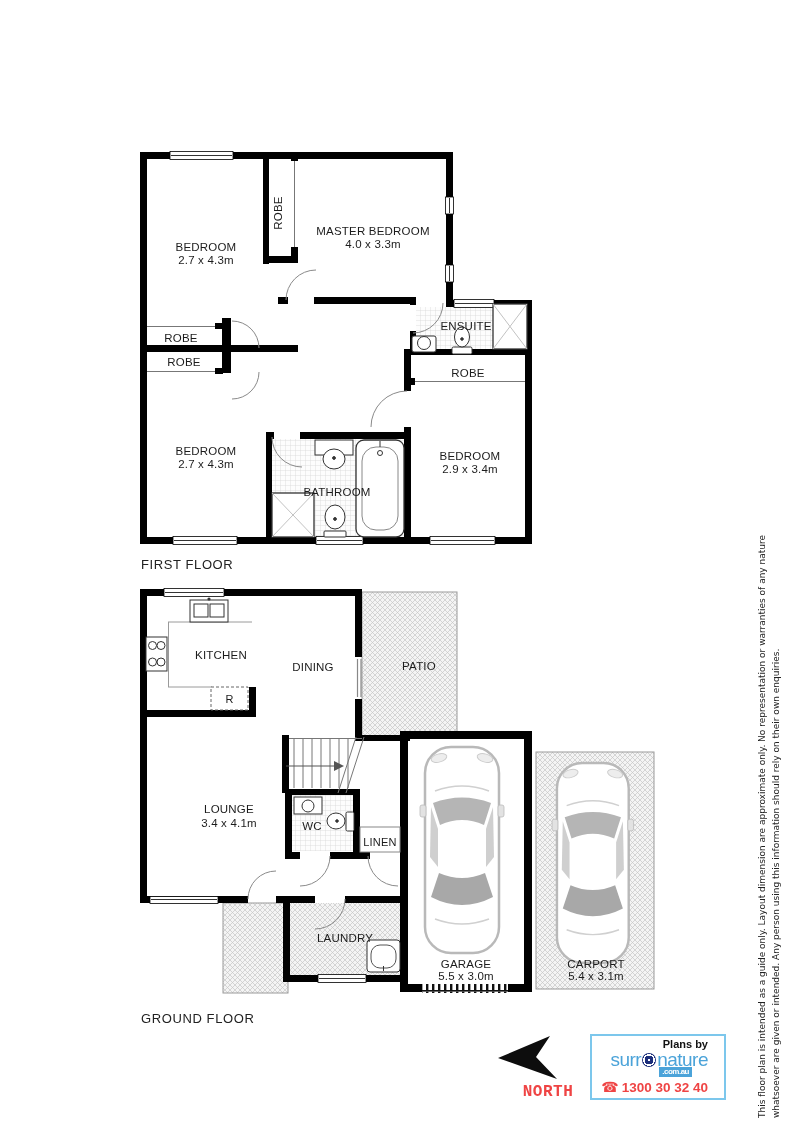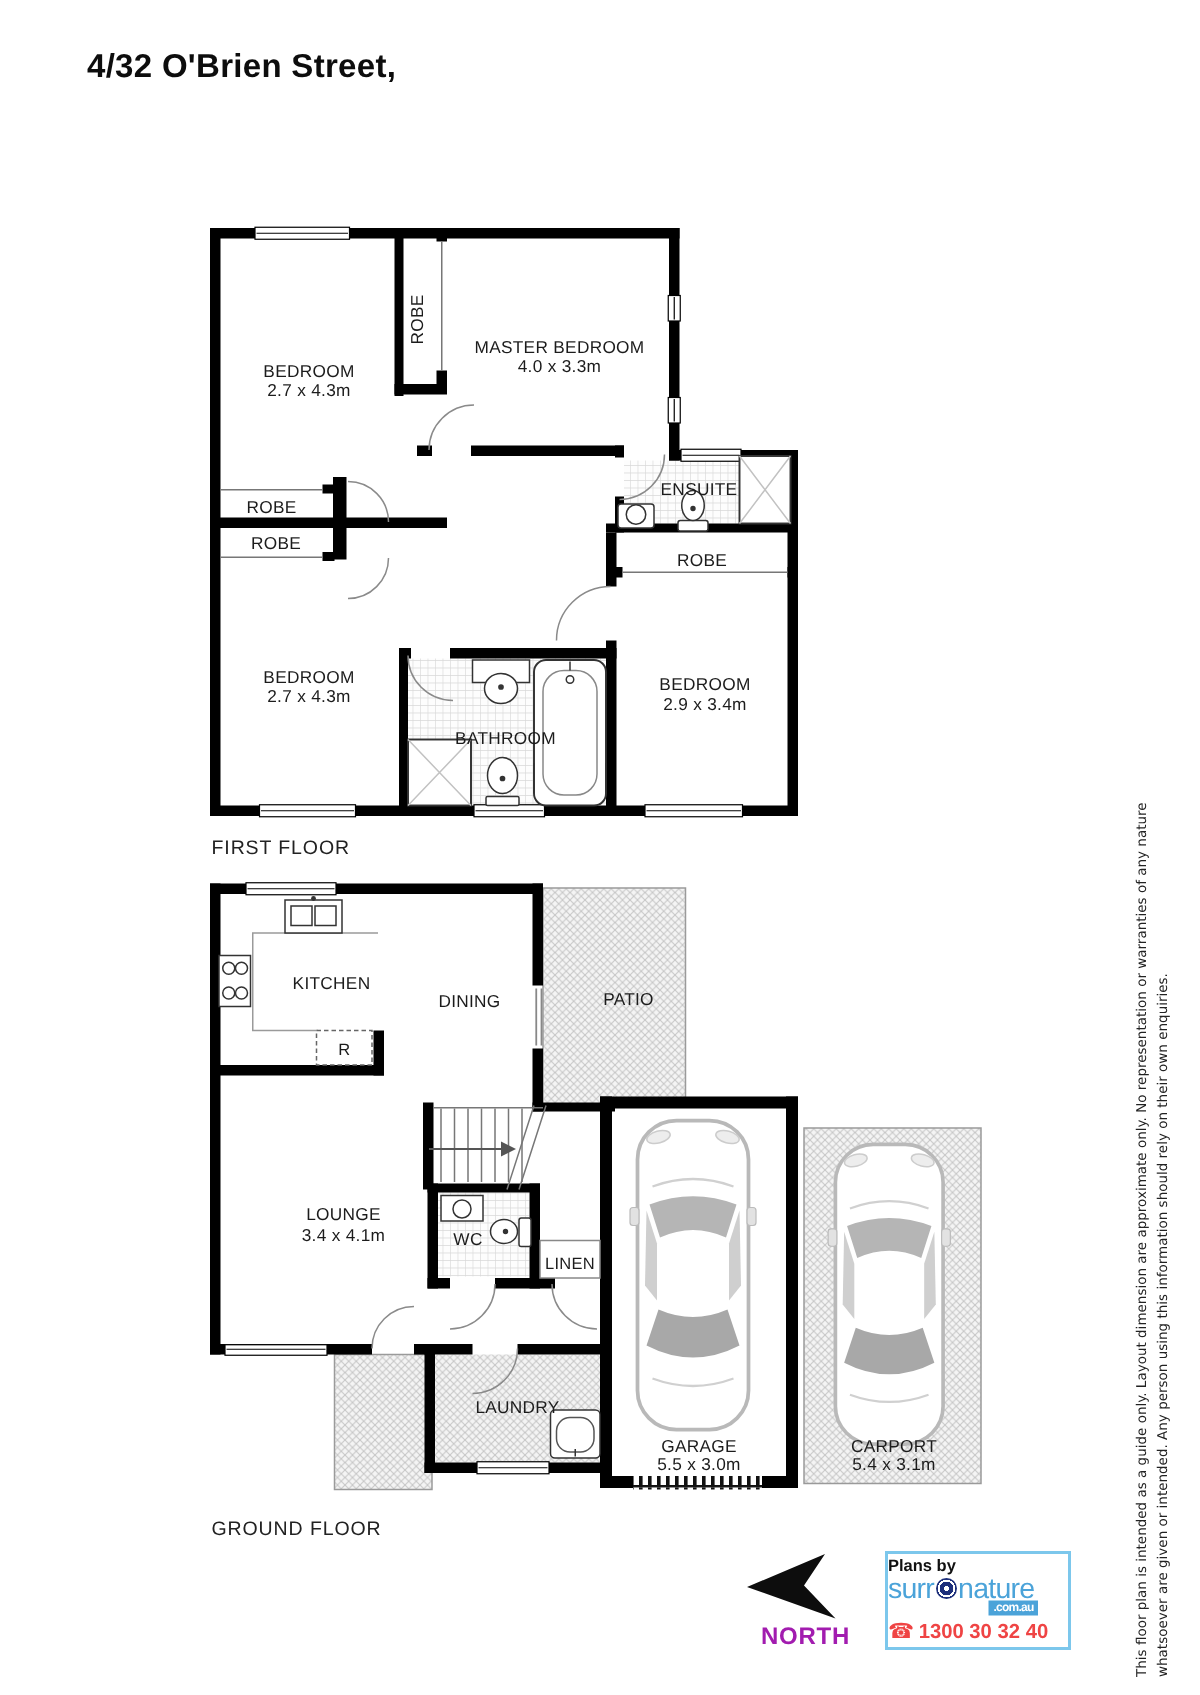--- a/index.html
+++ b/index.html
@@ -4,43 +4,42 @@
 <style>
   html,body{margin:0;padding:0;background:#fff;}
   .page{position:relative;width:800px;height:1130px;background:#fff;overflow:hidden;
         font-family:"Liberation Sans",sans-serif;}
   .abs{position:absolute;}
   .title{position:absolute;left:58px;top:30px;font-size:22px;font-weight:bold;
          line-height:27px;color:#0d0d0d;letter-spacing:0.2px;}
   .plan text{font-family:"Liberation Sans",sans-serif;fill:#1c1c1c;font-size:11.5px;letter-spacing:0.2px;}
   .plan text.floorlbl{font-size:13px;letter-spacing:0.6px;fill:#222;}
   .plan text.small{font-size:11px;}
-  .north-label{position:absolute;left:497px;top:1083px;width:80px;text-align:center;
-               font-size:16px;font-weight:bold;color:#a21caf;letter-spacing:0.5px;}
+  .north-label{position:absolute;left:508px;top:1083px;width:80px;text-align:center;
+               font-size:16px;font-weight:bold;color:#ef4444;letter-spacing:0.5px;font-family:Liberation Mono, monospace;}
   .logo{position:absolute;left:590px;top:1034px;width:116px;background:#fff;
-        border:2px solid #7cc7ec;text-align:left;padding:2px 4px 3px 0;}
+        border:2px solid #7cc7ec;text-align:right;padding:2px 16px 3px 0;}
   .plans-by{font-size:11px;font-weight:bold;color:#111;}
   .brand-row{font-size:19px;color:#4ba3d9;line-height:20px;letter-spacing:-0.5px;}
   .o-disc{display:inline-block;width:14px;height:14px;border-radius:50%;position:relative;top:1px;margin:0 1px;
           background:radial-gradient(circle at 50% 50%, #ffffff 0 1.5px, #1d2f7b 1.5px 4.5px, #ffffff 4.5px 5.8px, #1d2f7b 5.8px 7.5px);}
   .com-au{display:block;margin:-3px 16px 0 auto;width:max-content;background:#4ba3d9;color:#fff;
           font-size:8px;font-weight:bold;padding:0 3px;line-height:10px;}
   .phone-row{font-size:13.5px;font-weight:bold;color:#ef4444;margin-top:2px;}
   .phone-icon{font-size:14px;margin-right:3px;font-weight:normal;}
   .disclaimer{position:absolute;left:756px;top:1118px;width:600px;transform:rotate(-90deg);
               transform-origin:0 0;font-family:"DejaVu Sans",sans-serif;font-size:9px;
               line-height:13.5px;color:#222;white-space:nowrap;}
 </style>
 </head>
 <body>
 
 <div class="page">
 
   <div class="title">
-    <div>4/32 O'Brien Street,</div>
   </div>
 
   <svg class="abs plan" style="left:140px;top:150px" width="395" height="425" viewBox="140 150 395 425">
     <defs>
       <pattern id="tile1" width="5" height="5" patternUnits="userSpaceOnUse">
         <rect width="5" height="5" fill="#fdfdfd"></rect>
         <path d="M5 0H0V5" fill="none" stroke="#d7d7d7" stroke-width="0.8"></path>
       </pattern>
     </defs>
 

